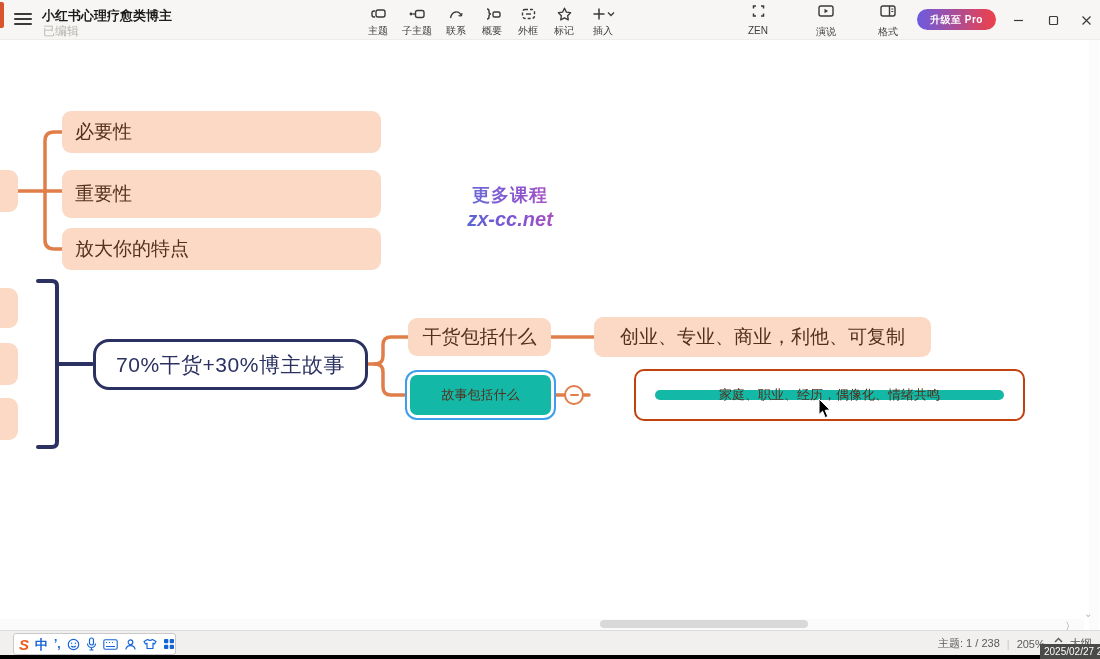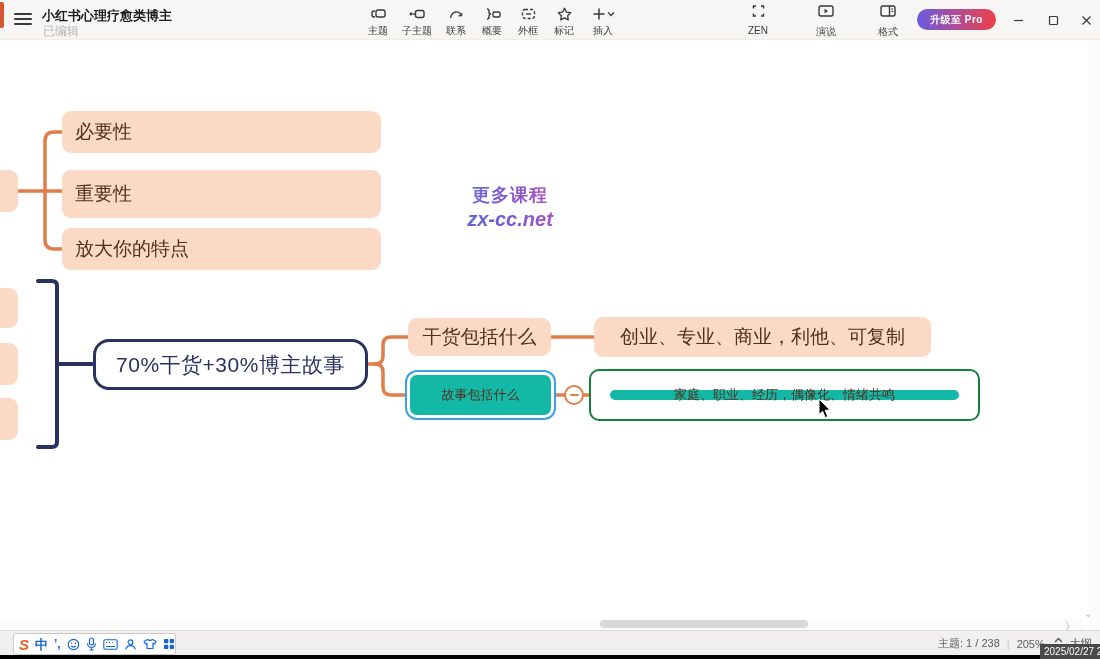--- a/index.html
+++ b/index.html
@@ -35,21 +35,21 @@
   .node { position:absolute; background:#fbd9c5; border-radius:9px; display:flex; align-items:center;
           font-size:19px; color:#53301d; cursor:pointer; }
   .node.left-pad { padding-left:13px; }
   .node.centered { justify-content:center; }
   .stub { position:absolute; background:#fbd9c5; border-radius:9px; cursor:pointer; }
   .main-topic { position:absolute; left:93px; top:339px; width:275px; height:51px; background:#fff;
                 border:3.5px solid #2b3161; border-radius:16px; display:flex; align-items:center; justify-content:center;
                 font-size:21px; font-weight:500; color:#2b3161; letter-spacing:.5px; cursor:pointer; }
   .sel-wrap { position:absolute; background:#fff; display:flex; cursor:pointer; }
   .sel-blue { border:2.5px solid #3d9ee9; border-radius:12px; padding:3px; }
-  .sel-lightblue { border:2px solid #15803d; border-radius:10px; padding:19px; }
+  .sel-lightblue { border:2px solid #c2410c; border-radius:10px; padding:19px;margin-left:45px; }
   .sel-inner { flex:1; background:#14b8a6; border-radius:7px; display:flex; align-items:center; justify-content:center;
                font-size:13px; color:#53301d; }
 
   .collapse-dot { position:absolute; left:564px; top:385px; width:20px; height:20px; border-radius:50%;
                   background:#fff; border:2.5px solid #e07e4a; display:flex; align-items:center; justify-content:center; cursor:pointer; }
   .collapse-dot::after { content:""; width:9px; height:2px; background:#e07e4a; border-radius:1px; }
 
   .watermark { position:absolute; left:425px; top:183px; width:170px; text-align:center; pointer-events:none; }
   .wm1 { font-size:18px; font-weight:bold; letter-spacing:1px;
          background:linear-gradient(90deg,#4a7dd8 0%, #8b55cf 55%, #cf4fae 100%);

